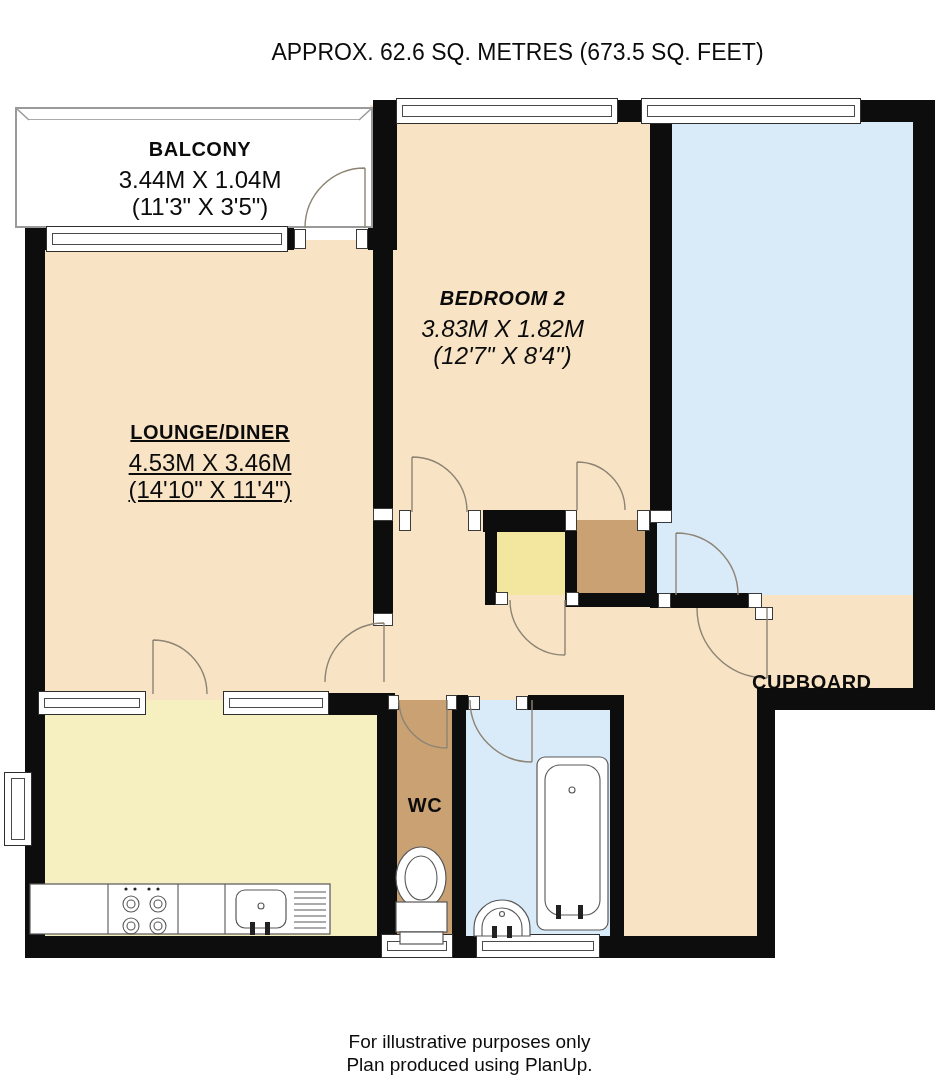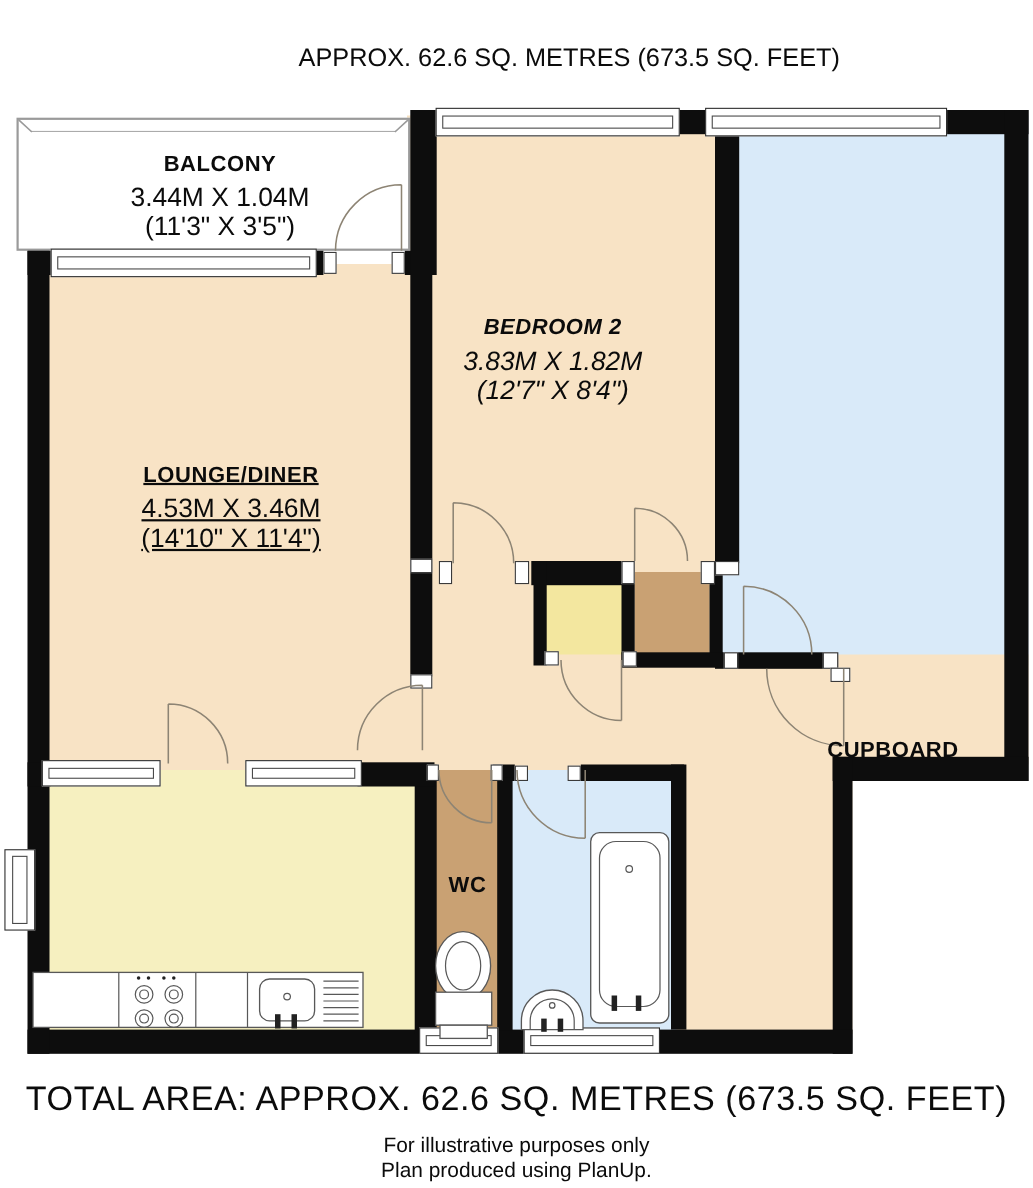--- a/index.html
+++ b/index.html
@@ -210,17 +210,16 @@
     <div>4.53M X 3.46M</div>
     <div>(14'10" X 11'4")</div>
   </div>
   <div class="lbl" style="left:390px;top:788px;width:70px;">
     <div class="nm">WC</div>
   </div>
   <div class="lbl" style="left:752px;top:633px;width:185px;text-align:left;margin-top:32px;">
     <div class="nm">CUPBOARD</div>
   </div>
 
-  <div class="abs total">TOTAL AREA: APPROX. 62.6 SQ. METRES (673.5 SQ. FEET)</div>
   <div class="abs note1">For illustrative purposes only</div>
   <div class="abs note2">Plan produced using PlanUp.</div>
 
 </div>
 
 </body></html>

